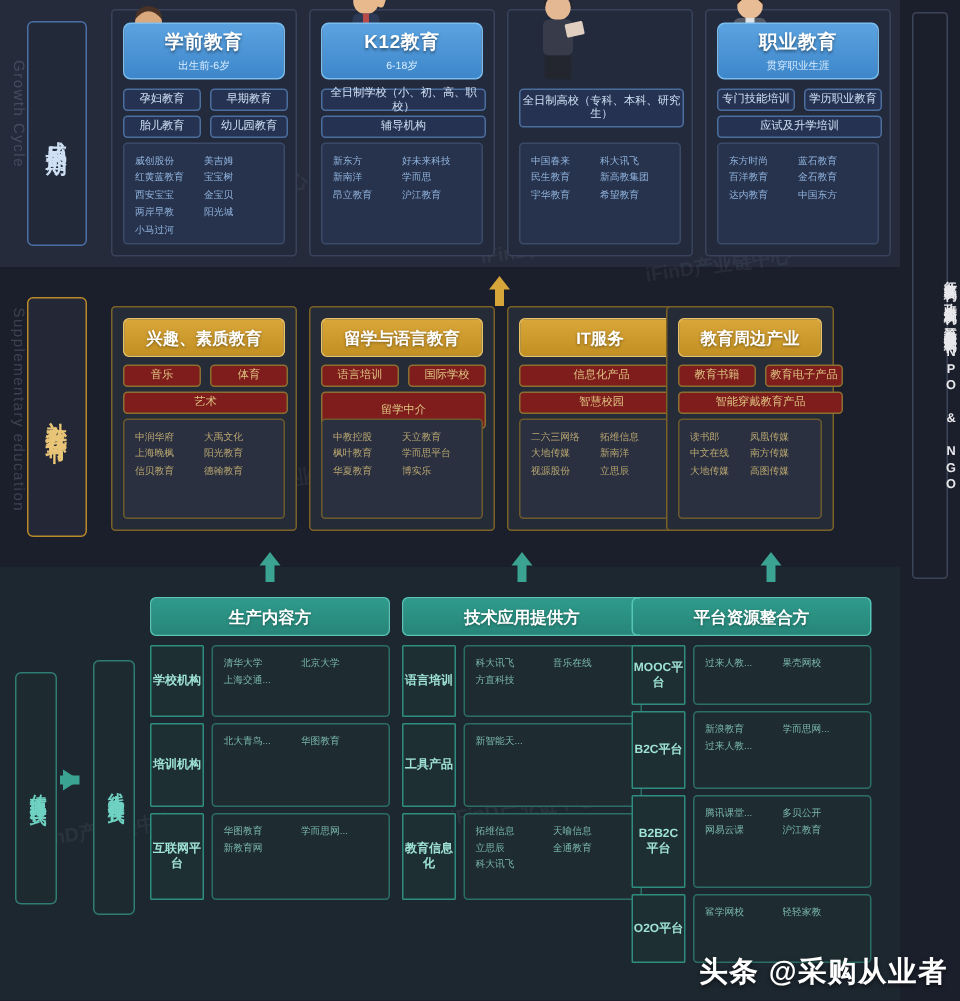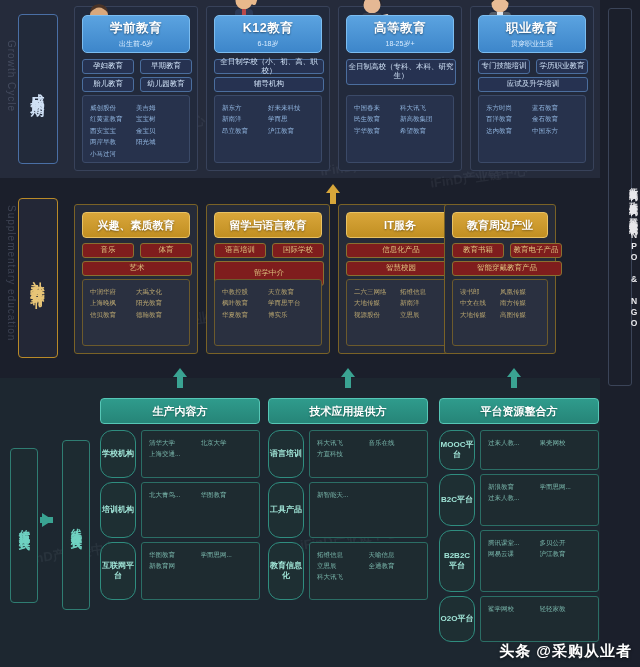--- a/index.html
+++ b/index.html
@@ -158,33 +158,33 @@
   }
   .gold-arrow .stem { position: absolute; left: 4px; top: 8px; width: 6px; height: 12px; background: #d7a63a; }
   .gold-arrow .head { position: absolute; left: 0; top: 0; width: 0; height: 0;
       border-left: 7px solid transparent; border-right: 7px solid transparent;
       border-bottom: 9px solid #d7a63a; }
 
   
   .bcol { position: absolute; top: 398px; width: 160px; }
   .bcol.c0 { left: 100px; }
   .bcol.c1 { left: 268px; }
-  .bcol.c2 { left: 439px; }
+  .bcol.c2 { left: 421px; }
 
   .bhead {
     width: 100%; height: 26px; border-radius: 4px;
     background: linear-gradient(180deg,#2f9b8c,#268578);
     border: 1px solid #56c7b6;
     display: flex; align-items: center; justify-content: center;
     color: #fff; font-size: 11px; font-weight: bold;
     text-shadow: 0 1px 2px rgba(0,0,0,.35);
   }
   .brow { position: absolute; left: 0; display: flex; gap: 5px; width: 160px; }
   .btag {
-    width: 36px; border: 1px solid #2f8d7f; border-radius: 12px;
+    width: 36px; border: 1px solid #2f8d7f; border-radius: 1px;
     background: #1e2f33; color: #9fe3d6; font-size: 8px; font-weight: bold;
     display: flex; align-items: center; justify-content: center;
     text-align: center; line-height: 1.2; flex: 0 0 36px;
   }
   .bbody {
     flex: 1; border: 1px solid #2b6e65; border-radius: 3px; background: #1e2b30;
     padding: 6px 7px; display: flex; flex-wrap: wrap; align-content: flex-start;
   }
   .bbody span {
     width: 50%; color: #79b6ab; font-size: 6.5px; line-height: 1.7;
@@ -199,21 +199,21 @@
       border-bottom: 9px solid #3aa392; }
 
   
   .wm {
     position: absolute; color: rgba(200,210,225,0.07);
     font-size: 13px; font-weight: bold; transform: rotate(-8deg);
     pointer-events: none; white-space: nowrap;
   }
   .footer-wm {
     position: absolute; right: 8px; bottom: 6px;
-    color: #fff; font-size: 15px; font-weight: bold;
+    color: #fff; font-size: 19px; font-weight: bold;
     letter-spacing: 1px; text-shadow: 0 1px 3px rgba(0,0,0,.6);
   }
   .person svg { display: block; }
 </style>
 </head>
 <body>
 
 <div class="page">
 
   <div class="band band-top"></div>
@@ -304,24 +304,20 @@
   <div class="tcol c2">
     <div class="person" style="left:10px;top:-18px;height:64px;">
       <svg width="46" height="64" viewBox="0 0 46 64">
         <circle cx="23" cy="16" r="8.5" fill="#e5b894"></circle>
         <path d="M14 16 Q15 4 23 5 Q32 5 32 17 Q34 8 23 3 Q13 5 14 16Z" fill="#2b1f1a"></path>
         <rect x="13" y="24" width="20" height="24" rx="4" fill="#383c4a"></rect>
         <rect x="14" y="48" width="18" height="16" rx="2" fill="#23262f"></rect>
         <rect x="28" y="26" width="12" height="9" rx="1" fill="#e0cfc0" transform="rotate(-12 34 30)"></rect>
       </svg>
     </div>
-    <div class="thead">
-      <div class="t1">高等教育</div>
-      <div class="t2">18-25岁+</div>
-    </div>
     <div class="tbtn" style="left:7px;top:52px;width:110px;height:26px;">全日制高校（专科、本科、研究生）</div>
     <div class="tlist" style="top:88px;">
       <span>中国春来</span>
       <span>科大讯飞</span>
       <span>民生教育</span>
       <span>新高教集团</span>
       <span>宇华教育</span>
       <span>希望教育</span>
     </div>
   </div>

